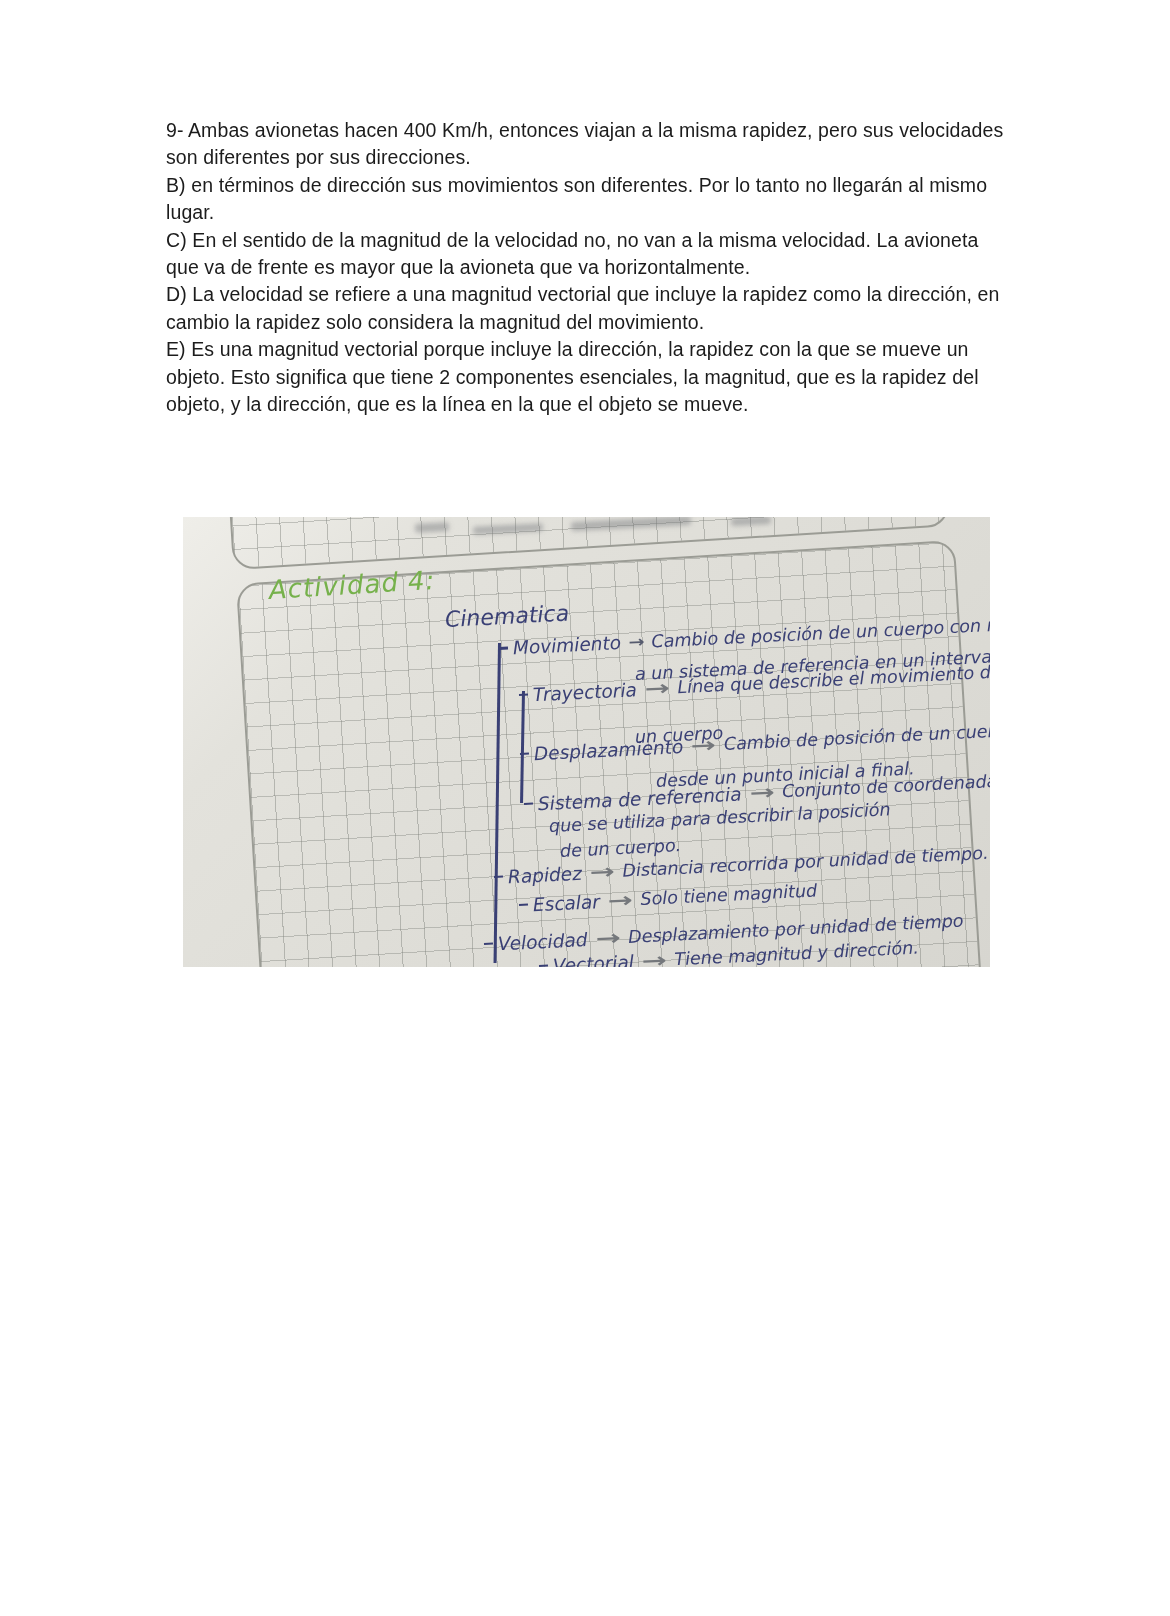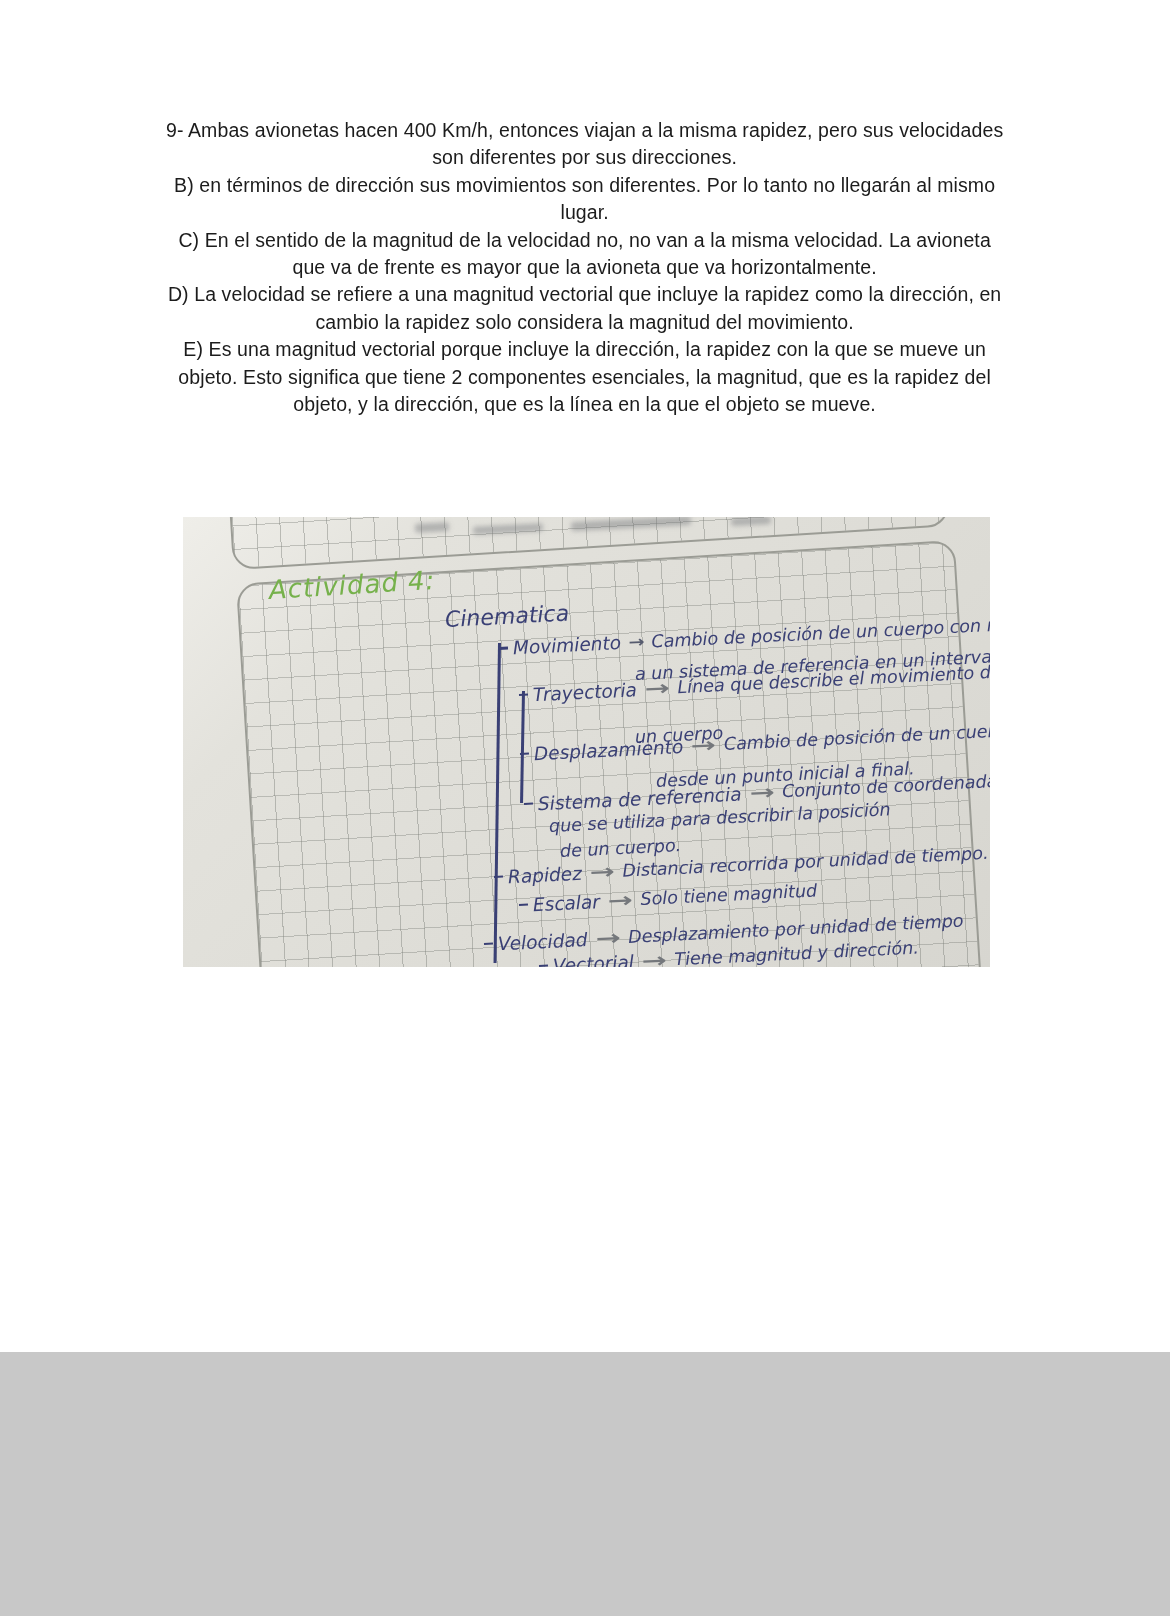--- a/index.html
+++ b/index.html
@@ -1,22 +1,21 @@
 <!DOCTYPE html>
 <html><head>
 <meta charset="utf-8">
 <style>
   html,body{margin:0;padding:0;background:#c8c8c8;}
   .doc{
     position:relative;
-    width:1170px;height:1352px;
+    width:1170px;height:1616px;
     background:#ffffff;
     overflow:hidden;
     font-family:"Liberation Sans", sans-serif;
-    text-align:center;
   }
   
   .typed-text{
     position:absolute;
     left:166px;top:117px;
     font-size:19.5px;
     line-height:27.4px;
     color:#1c1c1c;
     white-space:pre;
     letter-spacing:0.1px;

